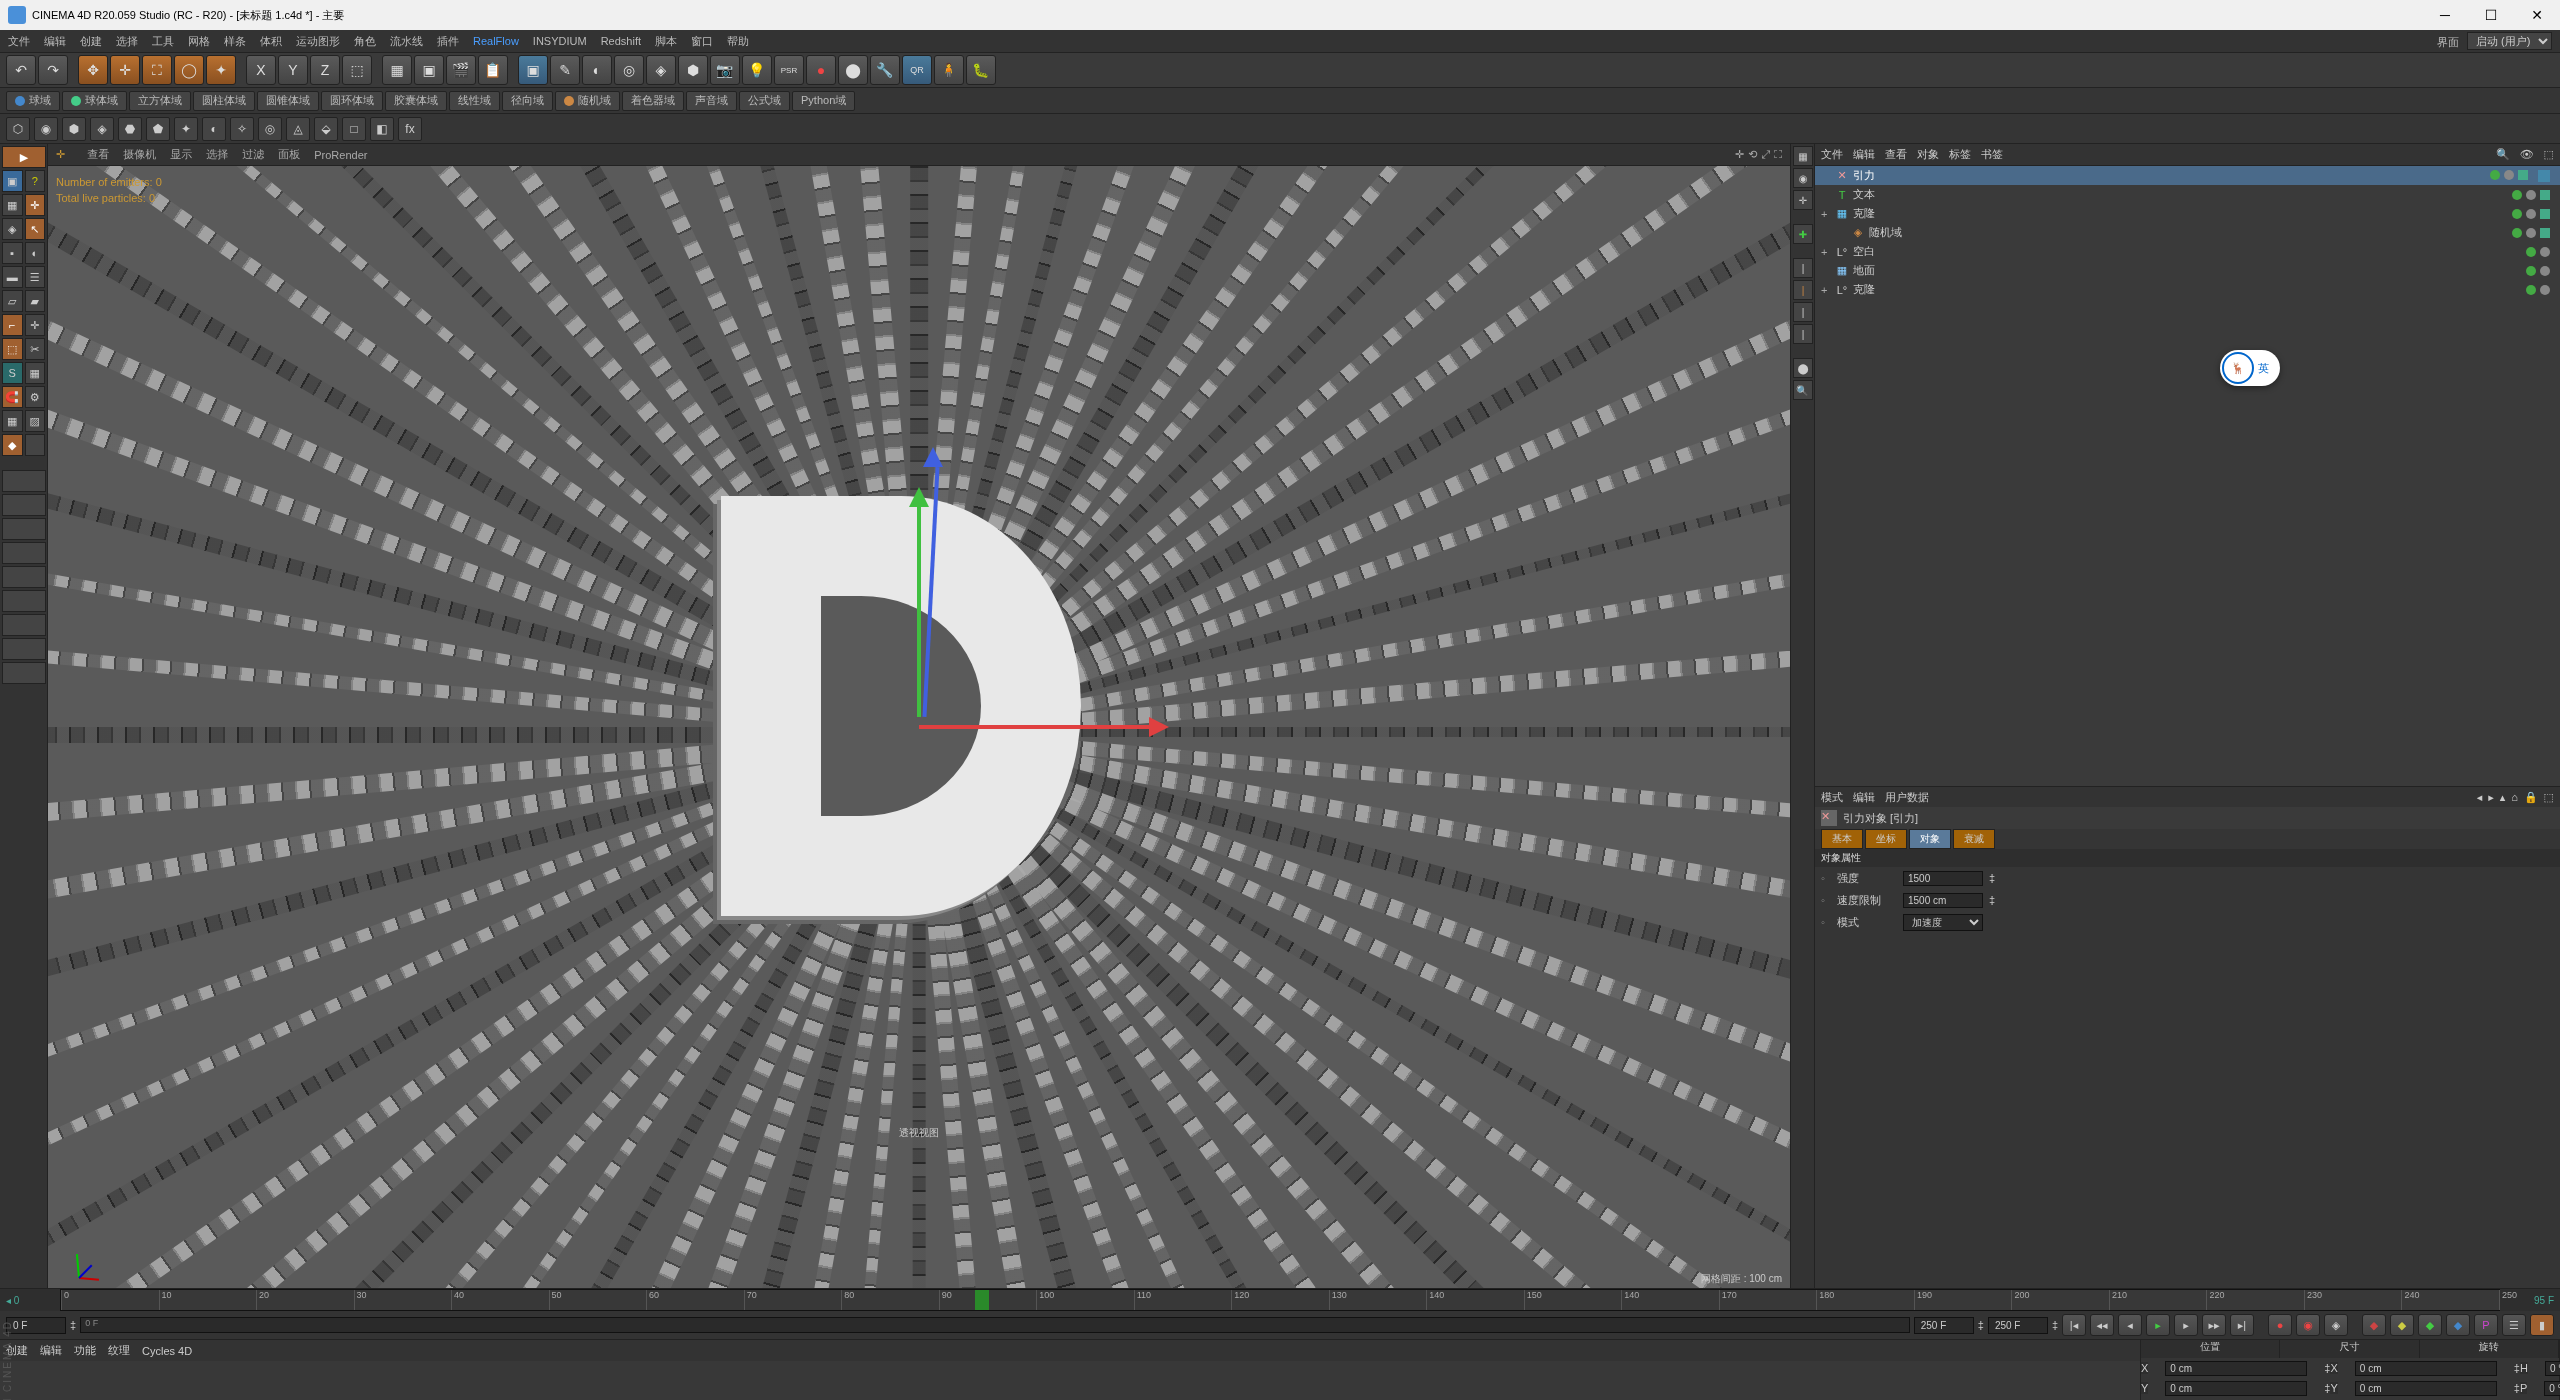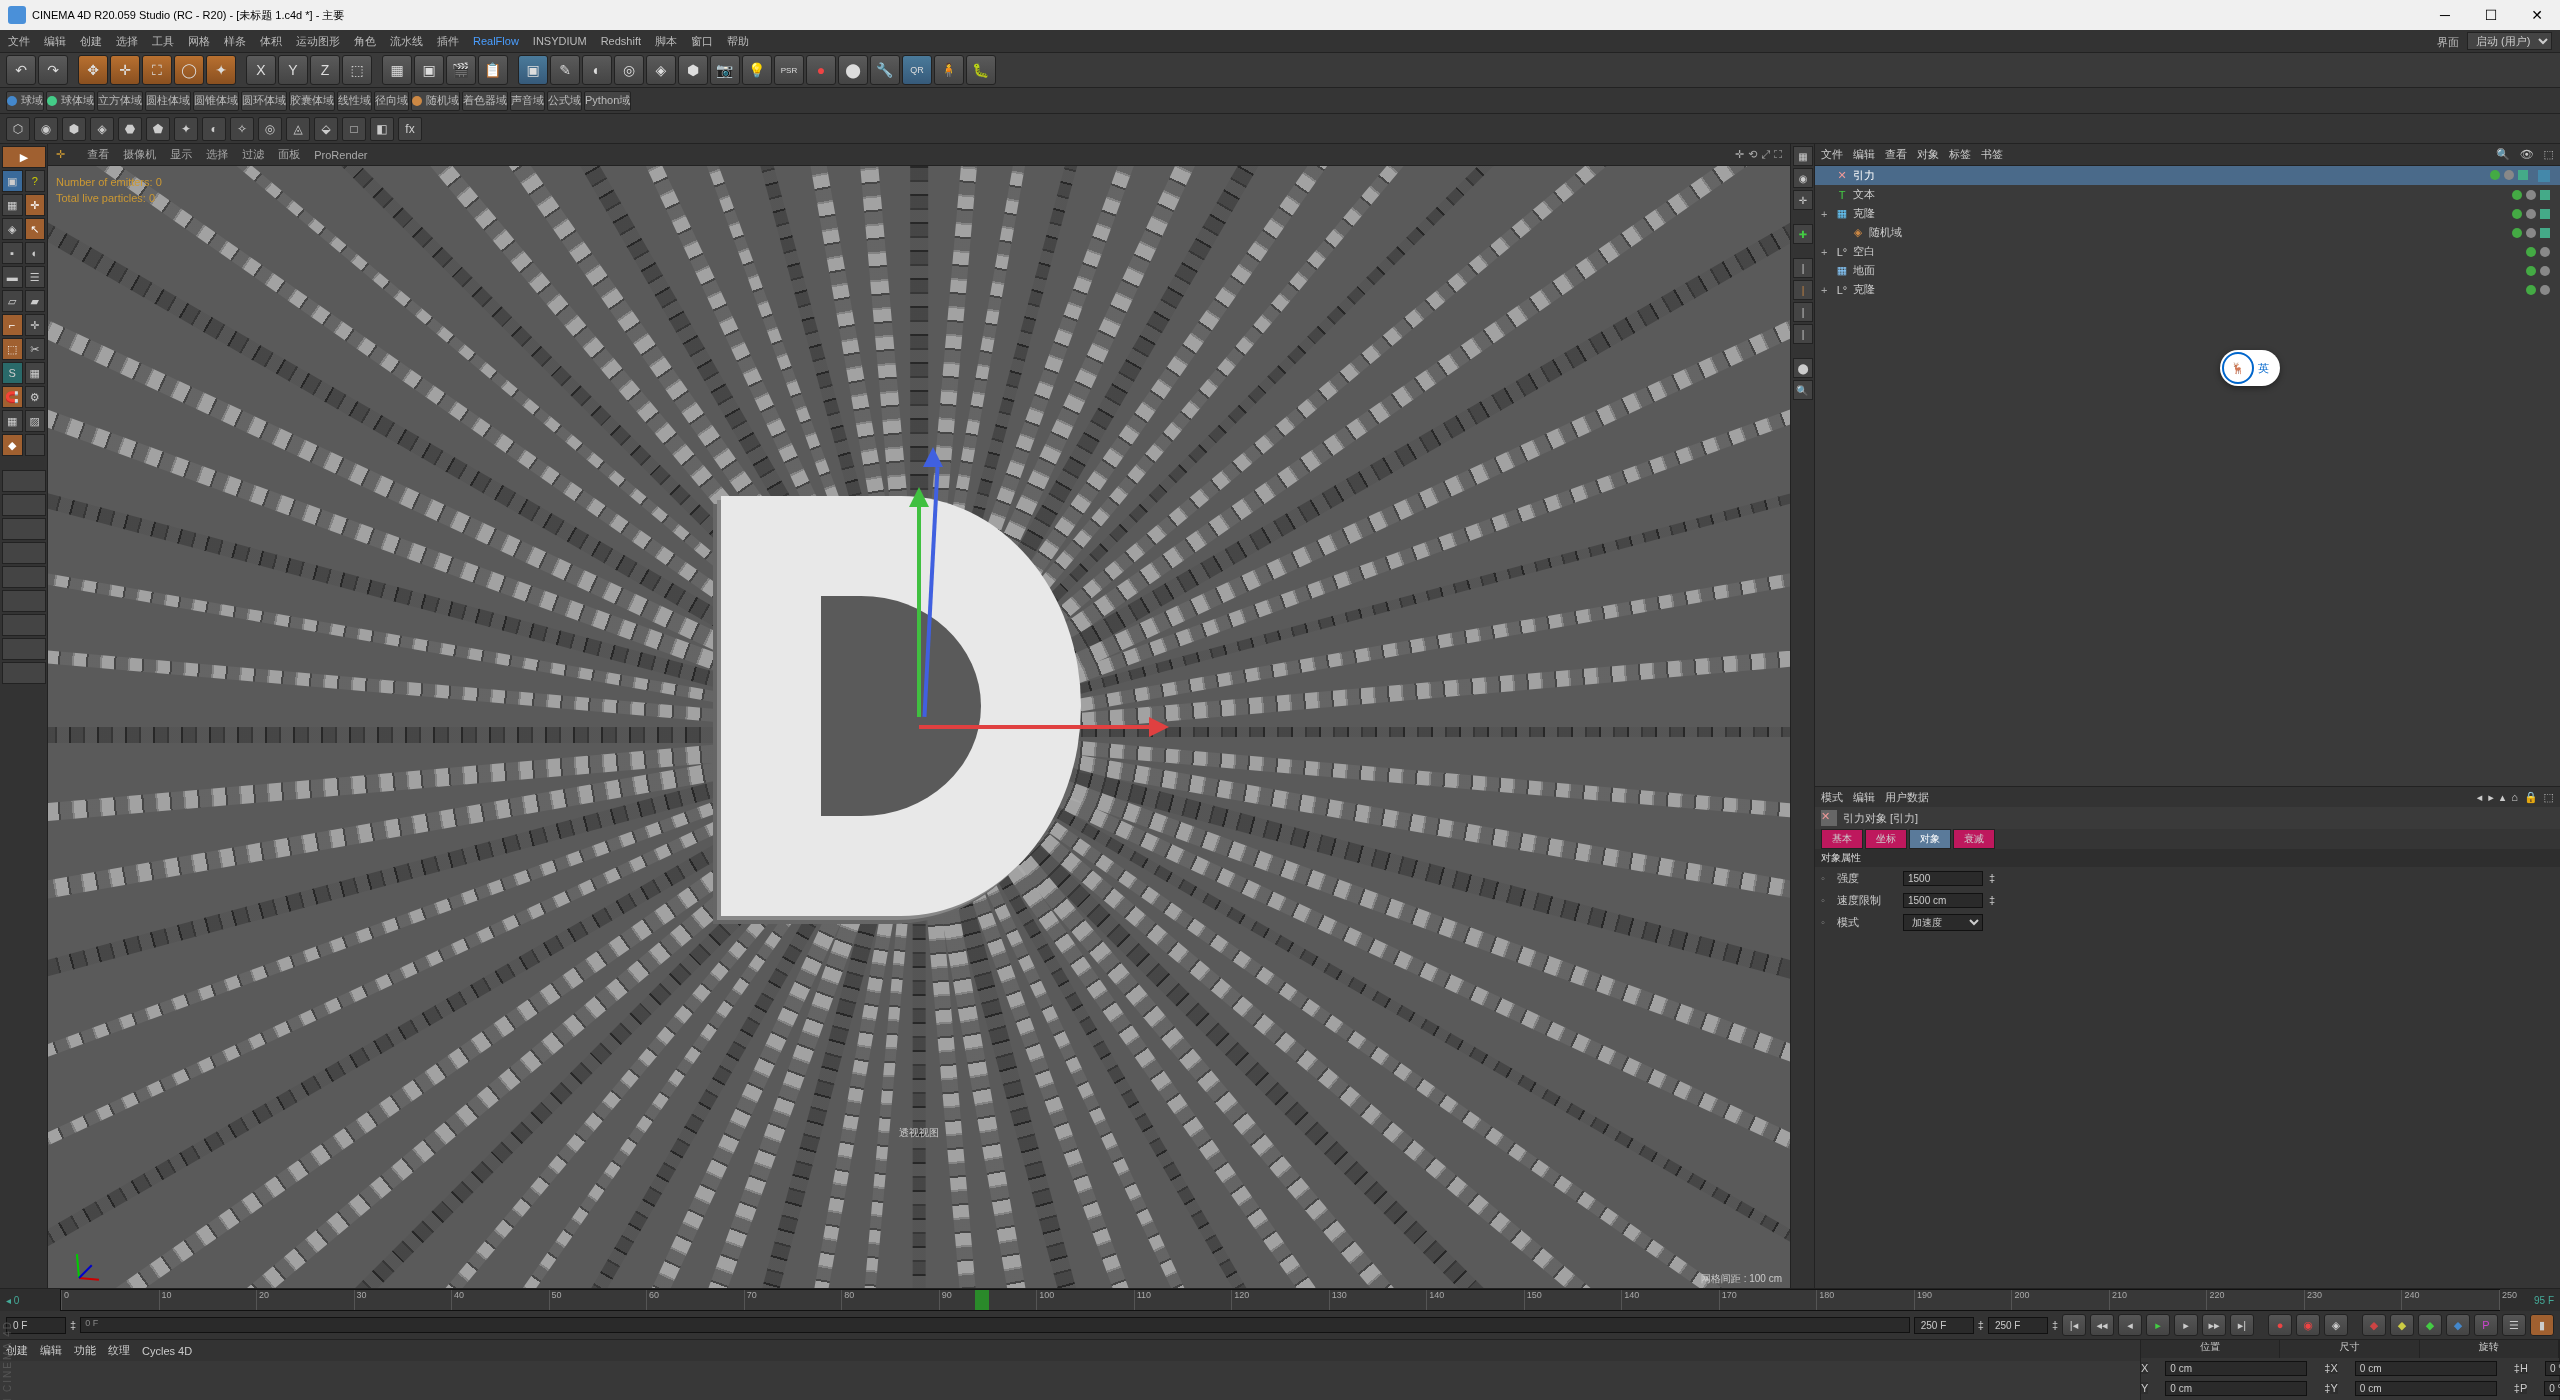--- a/index.html
+++ b/index.html
@@ -11,21 +11,21 @@
 .menubar { height: 22px; background: #333; display: flex; align-items: center; padding-left: 8px; gap: 14px; color: #bbb; }
 .menubar .realflow { color: #4a9eff; }
 .menubar .right { margin-left: auto; display: flex; gap: 8px; align-items: flex-end; padding-right: 8px; }
 .menubar .right select { background: #444; color: #ccc; border: 1px solid #222; font-size: 11px; padding: 1px 4px; }
 .toolbar-main { height: 36px; background: #3a3a3a; display: flex; align-items: center; padding: 0 6px; gap: 2px; border-top: 1px solid #222; border-bottom: 1px solid #222; }
 .tbtn { width: 30px; height: 30px; background: linear-gradient(#5a5a5a,#444); border: 1px solid #222; border-radius: 3px; display: flex; align-items: center; justify-content: center; font-size: 14px; color: #ddd; cursor: pointer; }
 .tbtn.blue { background: linear-gradient(#4a7a9a,#365a7a); }
 .tbtn.orange { background: linear-gradient(#b87030,#8a5020); }
 .sep { width: 6px; }
 .toolbar-sec { height: 26px; background: #353535; display: flex; align-items: center; padding: 0 6px; gap: 2px; border-bottom: 1px solid #222; }
-.sbtn { height: 20px; padding: 0 0; background: #444; border: 1px solid #222; border-radius: 2px; display: flex; align-items: center; font-size: 10px; color: #bbb; cursor: pointer; gap: 4px; }
+.sbtn { height: 20px; padding: 0 8px; background: #444; border: 1px solid #222; border-radius: 2px; display: flex; align-items: center; font-size: 10px; color: #bbb; cursor: pointer; gap: 4px; }
 .sbtn .dot { width: 10px; height: 10px; border-radius: 50%; }
 .toolbar-third { height: 30px; background: #353535; display: flex; align-items: center; padding: 0 6px; gap: 4px; border-bottom: 1px solid #222; }
 .xbtn { width: 24px; height: 24px; background: #444; border: 1px solid #222; border-radius: 2px; display: flex; align-items: center; justify-content: center; font-size: 12px; color: #ccc; cursor: pointer; }
 
 .main-area { display: flex; height: 1144px; }
 .left-tools { width: 48px; background: #333; display: flex; flex-direction: column; padding: 2px; gap: 2px; border-right: 1px solid #222; }
 .left-tools .row { display: flex; gap: 2px; }
 .ltool { width: 22px; height: 22px; background: #444; border: 1px solid #222; display: flex; align-items: center; justify-content: center; font-size: 11px; color: #ccc; cursor: pointer; }
 .ltool.wide { width: 44px; }
 .ltool.orange { background: #a06030; color: #fff; }
@@ -67,21 +67,21 @@
 
 .floating-badge { position: absolute; right: 280px; top: 350px; width: 60px; height: 36px; background: #fff; border-radius: 18px; display: flex; align-items: center; box-shadow: 0 2px 6px rgba(0,0,0,.4); color: #06c; z-index: 100; }
 .floating-badge .circ { width: 32px; height: 32px; border: 2px solid #06c; border-radius: 50%; margin: 2px; display:flex; align-items:center; justify-content:center; }
 
 .attr-panel { flex: 1; background: #353535; display: flex; flex-direction: column; border-top: 1px solid #222; }
 .attr-header { height: 20px; display: flex; align-items: center; padding: 0 6px; background: #333; gap: 10px; }
 .attr-header .right { margin-left: auto; display: flex; gap: 6px; font-size: 12px; }
 .attr-title { height: 22px; background: #3a3a3a; display: flex; align-items: center; padding: 0 6px; gap: 6px; }
 .attr-title .ic { width: 16px; height: 16px; background: #666; }
 .attr-tabs { height: 20px; display: flex; padding: 0 6px; gap: 2px; }
-.attr-tab { padding: 2px 10px; background: #be185d; border: 1px solid #222; cursor: pointer; font-size: 10px; }
+.attr-tab { padding: 2px 10px; background: #a16207; border: 1px solid #222; cursor: pointer; font-size: 10px; }
 .attr-tab.active { background: #5a7a9a; color: #fff; }
 .attr-section { padding: 2px 6px; background: #2e2e2e; color: #ddd; font-size: 10px; }
 .attr-row { display: flex; align-items: center; height: 22px; padding: 0 6px; gap: 6px; }
 .attr-row .label { width: 60px; }
 .attr-row input, .attr-row select { background: #2a2a2a; border: 1px solid #111; color: #ccc; padding: 1px 4px; width: 80px; font-size: 10px; }
 .attr-row .bullet { width: 10px; color: #888; }
 
 .bottom-area { background: #333; border-top: 1px solid #222; }
 .timeline { height: 22px; display: flex; align-items: center; position: relative; background: #2e2e2e; }
 .timeline-ruler { flex: 1; height: 22px; position: relative; margin: 0 60px; border: 1px solid #111; background: #383838; }

